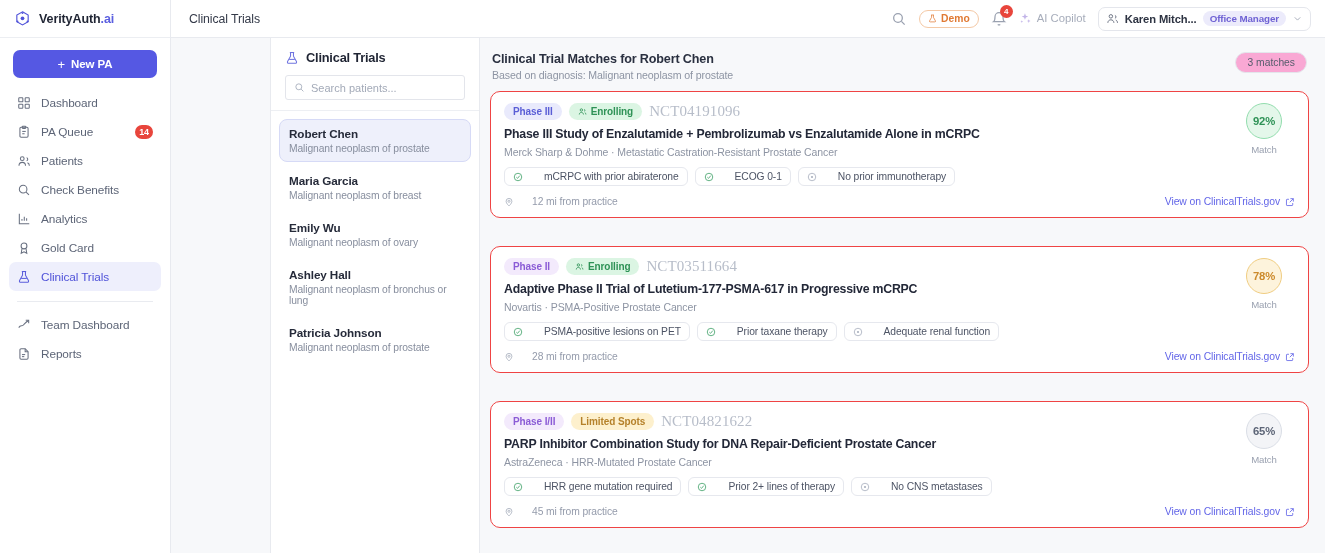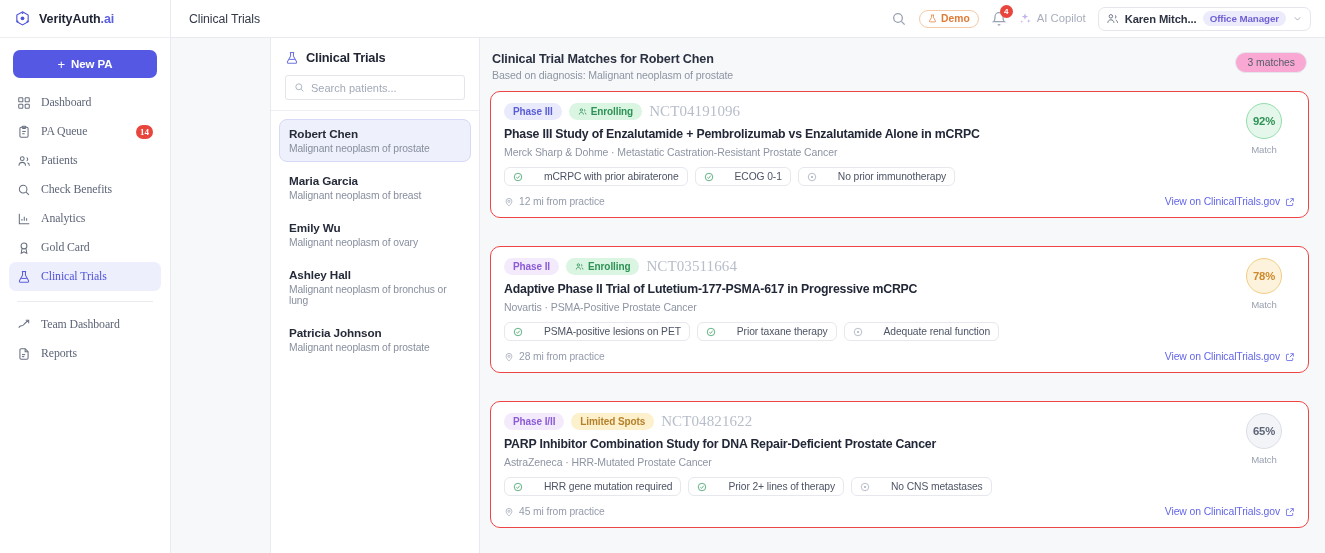--- a/index.html
+++ b/index.html
@@ -30,21 +30,21 @@
 
   .newpa-wrap { padding: 12px 13px 10px 13px; }
   .newpa {
     width: 100%; height: 28px; border: none; border-radius: 7px;
     background: #5558e3; color: #fff; font-size: 11.5px; font-weight: 600;
     font-family: inherit; display: flex; align-items: center; justify-content: center;
     gap: 6px; cursor: pointer; letter-spacing: -0.1px;
   }
   .newpa .plus { font-size: 13px; font-weight: 500; line-height: 1; }
 
-  .nav { padding: 0 9px; display: flex; flex-direction: column; font-family: Liberation Serif, serif; }
+  .nav { padding: 0 9px; display: flex; flex-direction: column; }
   .nav-item {
     display: flex; align-items: center; gap: 10px;
     height: 29px; padding: 0 8px; border-radius: 7px;
     font-size: 11.8px; color: #5d6577; cursor: pointer; position: relative;
     letter-spacing: -0.1px;
   }
   .nav-item.active { background: #eeeffc; color: #4f52d9; font-weight: 500; }
   .nav-item .ico { width: 14px; height: 14px; flex: 0 0 14px; display:block; color: currentColor; opacity: .92; }
   .nav-item .label { white-space: nowrap; }
   .badge-count {
@@ -156,21 +156,21 @@
   .chips { display: flex; gap: 7px; flex-wrap: wrap; margin-bottom: 10px; }
   .chip {
     display: inline-flex; align-items: center; gap: 21px;
     border: 1px solid #e6e8ee; border-radius: 6px; padding: 3px 8px;
     font-size: 10.3px; color: #4d5musical; color: #4d5465; letter-spacing: -0.1px; background: #fff;
   }
   .chip svg { width: 10px; height: 10px; flex: 0 0 10px; }
   .chip.ok svg { color: #46a56e; }
   .chip.unk svg { color: #aab1bf; }
   .card-foot { display: flex; align-items: center; }
-  .dist { display: flex; align-items: center; gap: 5px; font-size: 10.3px; color: #949bab; letter-spacing: -0.1px;}
+  .dist { display: flex; align-items: center; gap: 18px; font-size: 10.3px; color: #949bab; letter-spacing: -0.1px;}
   .dist svg { width: 10px; height: 10px; color: #a5acba; }
   .ct-link {
     margin-left: auto; display: flex; align-items: center; gap: 5px;
     font-size: 10.4px; color: #6366e8; cursor: pointer; letter-spacing: -0.1px; text-align: right;
   }
   .ct-link svg { width: 10px; height: 10px; }
 
   .score {
     position: absolute; right: 13px; top: 11px; width: 62px;
     display: flex; flex-direction: column; align-items: center;

